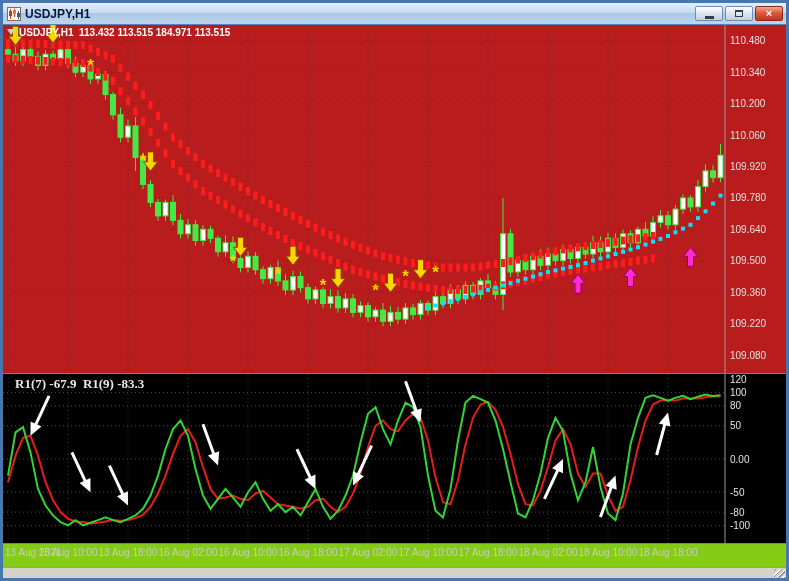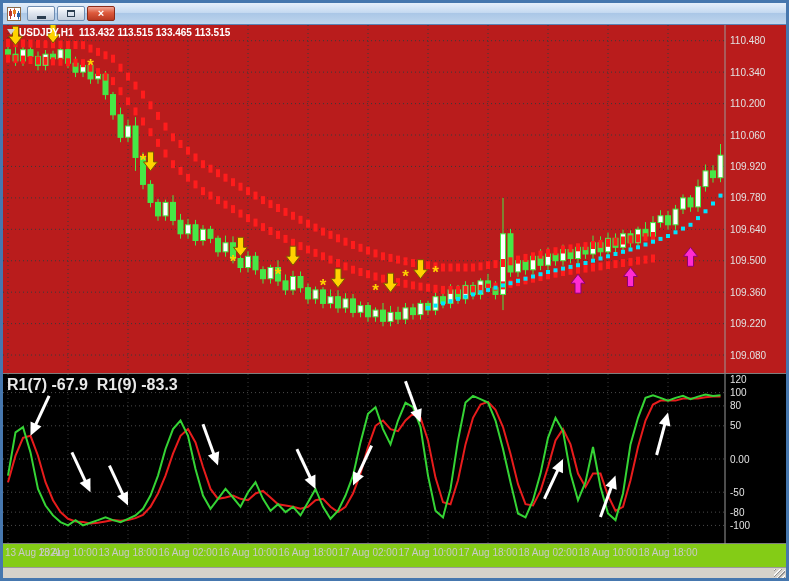--- a/index.html
+++ b/index.html
@@ -32,40 +32,41 @@
   .glyph-restore{display:block;width:8px;height:7px;border:1px solid #2c3e50;border-top:2px solid #2c3e50;background:transparent;}
   .pane-main{position:relative;height:348px;background:#b91c1c;}
   .pane-ind{position:relative;height:170px;background:#000;border-top:1px solid #7e7e7e;}
   .axis-strip{height:24px;background:#84cc16;border-top:1px solid #7e7e7e;}
   .bottom-strip{height:14px;background:#d6d2ca;border-top:1px solid #9a9a9a;position:relative;}
   .grip{position:absolute;right:1px;bottom:1px;width:11px;height:11px;
     background:repeating-linear-gradient(135deg,#f8f8f8 0 1px,#8f8f8f 1px 2px,rgba(0,0,0,0) 2px 4px);}
   svg{display:block;}
   svg text{font-family:"Liberation Sans",sans-serif;}
   .ohlc-label{position:absolute;left:16px;top:2px;font-size:10px;font-weight:bold;color:#ffffff;white-space:pre;}
-  .ind-label{position:absolute;left:4px;top:2px;font-size:16px;font-weight:bold;color:#e8e8e8;white-space:pre;}
+  .ind-label{position:absolute;left:12px;top:2px;font-size:13px;font-weight:bold;color:#e8e8e8;white-space:pre;font-family:Liberation Serif, serif;}
   .shift-triangle{position:absolute;left:4px;top:4px;width:0;height:0;
     border-left:4px solid transparent;border-right:4px solid transparent;border-top:6px solid #cfcfcf;}
 </style>
 </head>
 <body>
 
 <div class="window">
   <div class="titlebar">
     <span class="title-icon">
       <svg width="14" height="14">
         <rect x="0.5" y="0.5" width="13" height="13" fill="#ffffff" stroke="#8a6a4a"></rect>
         <line x1="3.5" y1="2" x2="3.5" y2="12" stroke="#c0392b"></line>
         <rect x="2" y="4" width="3" height="5" fill="#c0392b"></rect>
         <line x1="7.5" y1="1.5" x2="7.5" y2="10" stroke="#c0392b"></line>
         <rect x="6" y="3" width="3" height="4" fill="#e67e22"></rect>
         <line x1="11.5" y1="4" x2="11.5" y2="12.5" stroke="#2a5fa8"></line>
         <rect x="10" y="6" width="3" height="4" fill="#2a5fa8"></rect>
       </svg>
     </span>
+    <span class="title-text">USDJPY,H1</span>
     <span class="winbtns">
       <button class="winbtn">
           <span class="glyph-min"></span>
         </button>
       <button class="winbtn">
           <span class="glyph-restore"></span>
         </button>
       <button class="winbtn close">×</button>
     </span>
   </div>
@@ -741,21 +742,21 @@
         </g>
         <g transform="translate(627.5,242.5)">
           <polygon points="0,0 -7,9 -3,9 -3,19 3,19 3,9 7,9" fill="#ff2bd1" stroke="#8f0070"></polygon>
         </g>
         <g transform="translate(687.5,222.3)">
           <polygon points="0,0 -7,9 -3,9 -3,19 3,19 3,9 7,9" fill="#ff2bd1" stroke="#8f0070"></polygon>
         </g>
         <line x1="722" y1="0" x2="722" y2="348" stroke="#9a9a9a" stroke-width="1"></line>
       </svg>
     <span class="shift-triangle"></span>
-    <div class="ohlc-label">USDJPY,H1  113.432 113.515 133.465 113.515</div>
+    <div class="ohlc-label">USDJPY,H1  113.432 113.515 184.971 113.515</div>
   </div>
 
   <div class="pane-ind">
     <svg id="svg-ind" width="783" height="170">
         <line x1="5" y1="0" x2="5" y2="170" stroke="#3a3a3a" stroke-dasharray="1,3" stroke-width="1"></line>
         <line x1="65" y1="0" x2="65" y2="170" stroke="#3a3a3a" stroke-dasharray="1,3" stroke-width="1"></line>
         <line x1="125" y1="0" x2="125" y2="170" stroke="#3a3a3a" stroke-dasharray="1,3" stroke-width="1"></line>
         <line x1="185" y1="0" x2="185" y2="170" stroke="#3a3a3a" stroke-dasharray="1,3" stroke-width="1"></line>
         <line x1="245" y1="0" x2="245" y2="170" stroke="#3a3a3a" stroke-dasharray="1,3" stroke-width="1"></line>
         <line x1="305" y1="0" x2="305" y2="170" stroke="#3a3a3a" stroke-dasharray="1,3" stroke-width="1"></line>

